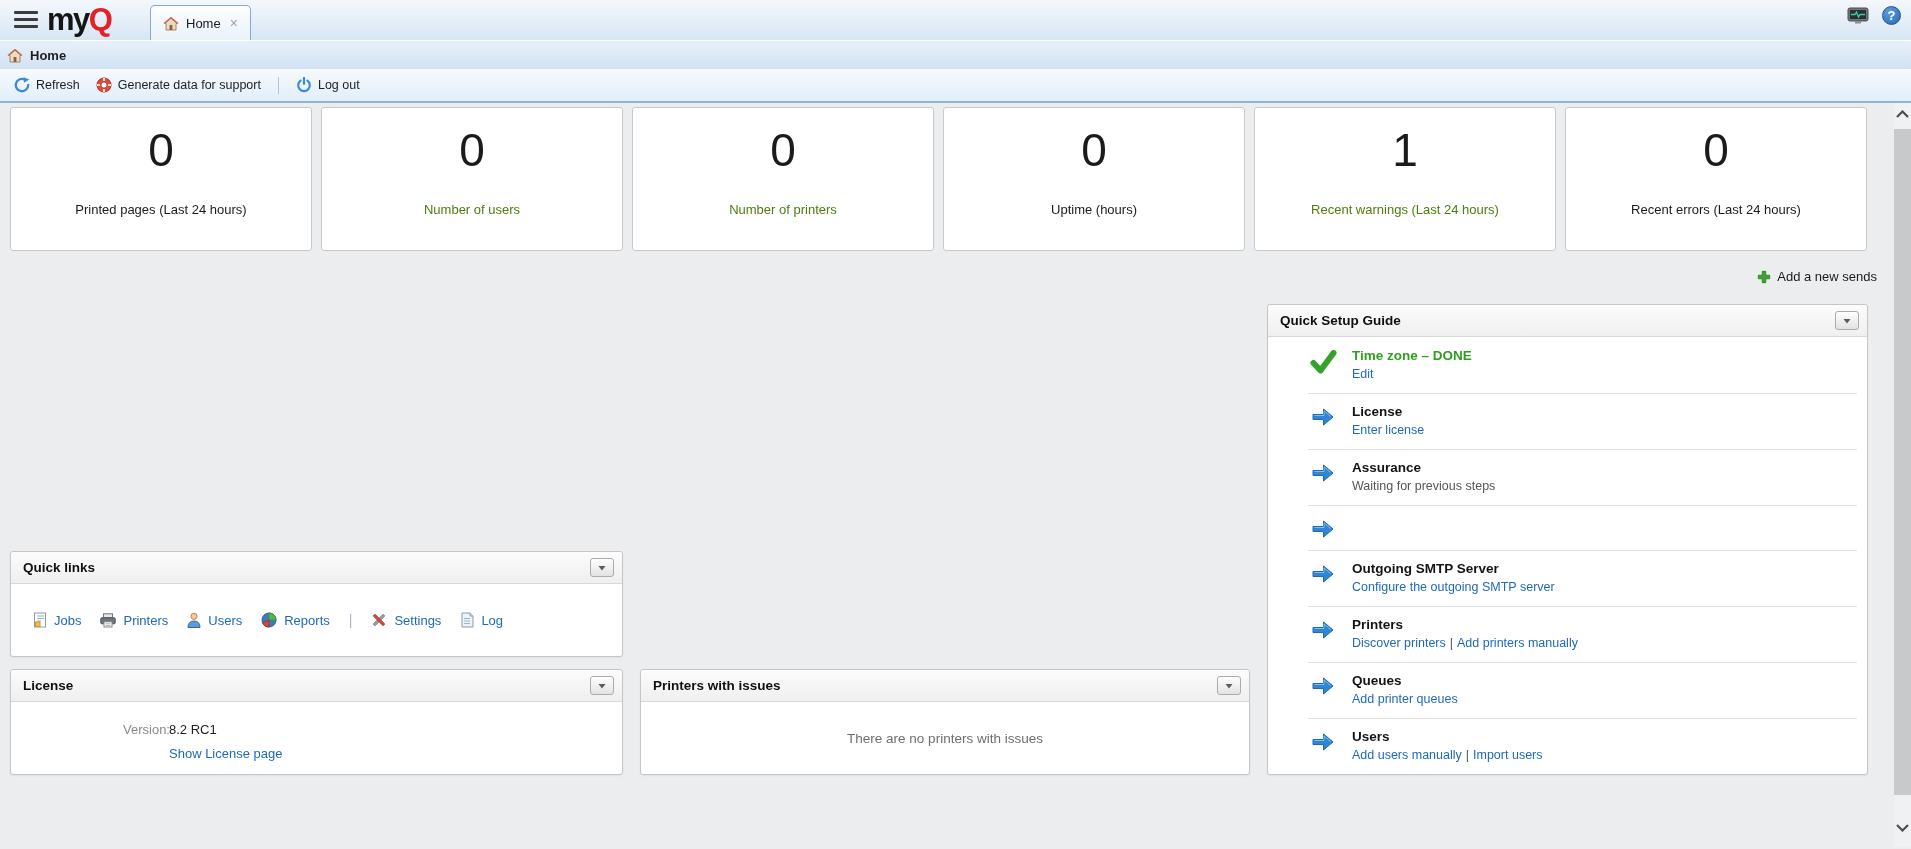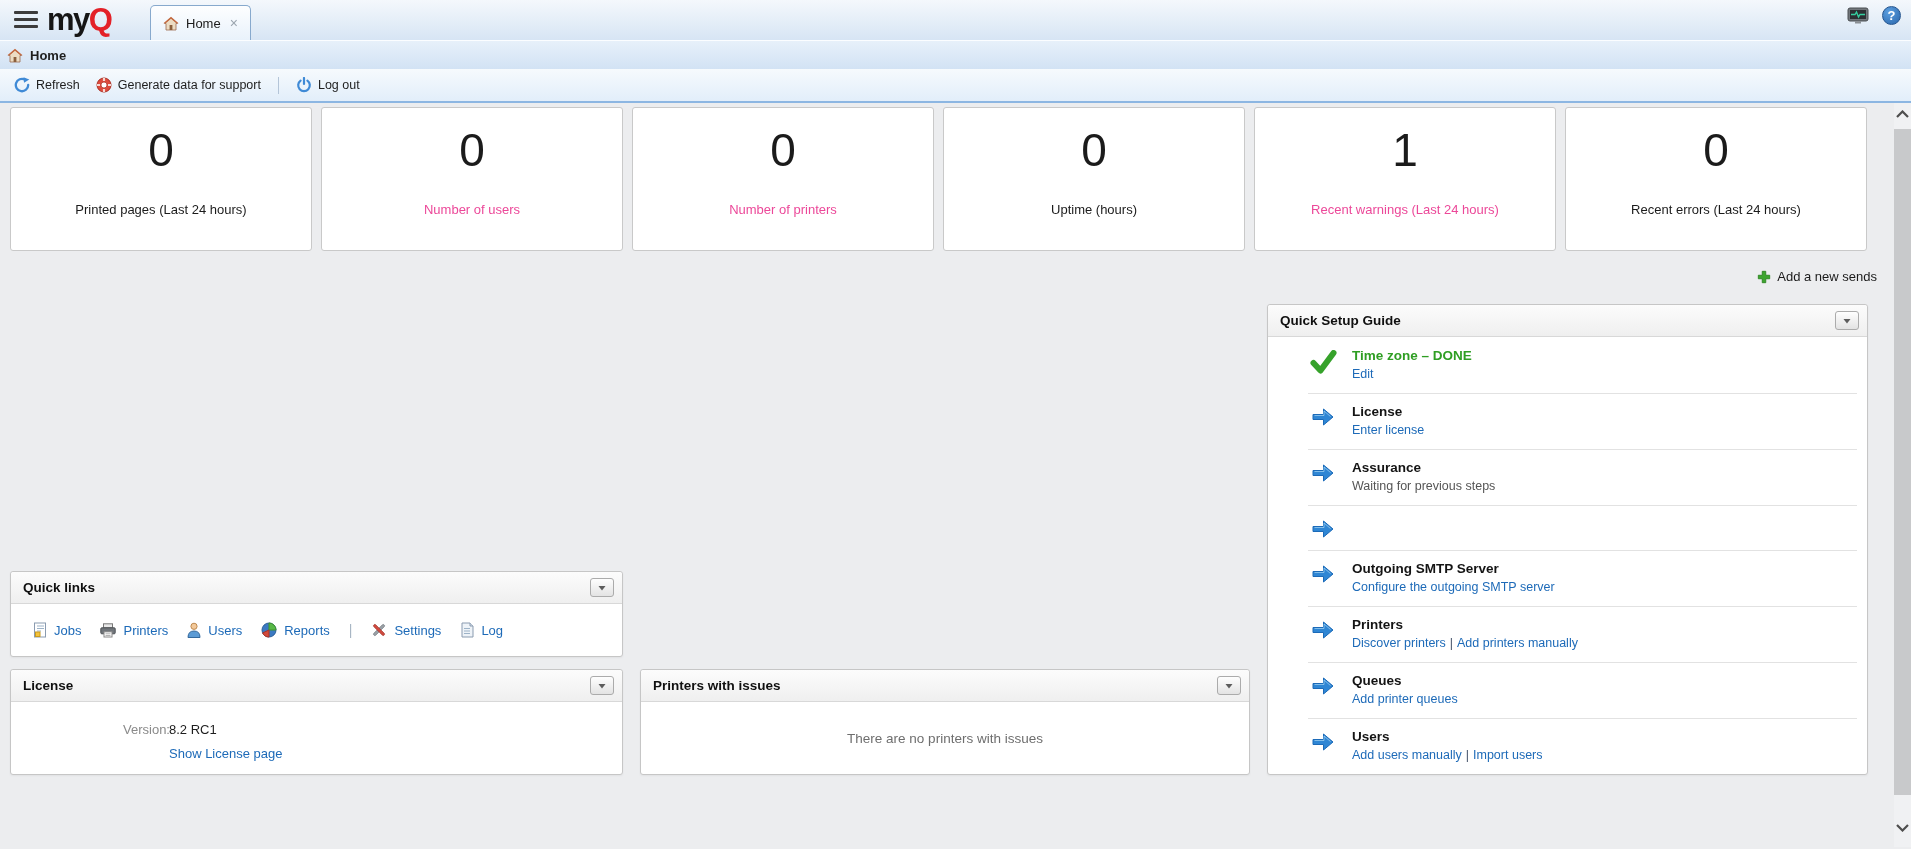--- a/index.html
+++ b/index.html
@@ -36,40 +36,40 @@
   .tool-sep { width:1px; height:17px; background:#b4c5d8; margin:0 9px; }
 
   
   .content { position:relative; height:744px; }
 
   .cards-row { display:flex; gap:9px; padding:4px 0 0 10px; }
   .card { width:302px; height:144px; background:#fff; border:1px solid #c9c9c9; border-radius:3px;
           display:flex; flex-direction:column; align-items:center; }
   .card-value { margin-top:14px; height:56px; font-size:46px; color:#1b1b1b; font-weight:400; line-height:56px; }
   .card-label { margin-top:24px; font-size:13px; color:#1b1b1b; }
-  .card-label.link { color:#ec4899; cursor:pointer; }
+  .card-label.link { color:#4d7c0f; cursor:pointer; }
 
   .add-row { display:flex; justify-content:flex-end; align-items:center; gap:6px;
              margin-top:18px; padding-right:34px; font-size:13px; color:#1b1b1b; }
   .add-row-inner { display:flex; align-items:center; gap:6px; cursor:pointer; }
 
   .widgets-row { display:flex; gap:17px; margin-top:20px; padding-left:10px; align-items:flex-end; }
   .col-left { width:613px; display:flex; flex-direction:column; gap:12px; }
   .col-mid { width:610px; }
   .col-right { width:601px; }
 
   .widget { background:#fff; border:1px solid #c6c6c6; border-radius:3px; box-shadow:0 1px 2px rgba(0,0,0,.05); }
   .widget-header { height:32px; background:linear-gradient(#fcfcfc,#efefef); border-bottom:1px solid #d8d8d8;
                    border-radius:3px 3px 0 0; display:flex; align-items:center; justify-content:space-between;
                    padding:0 8px 0 12px; }
   .widget-title { font-size:13.5px; font-weight:bold; color:#101010; }
   .wbtn { width:24px; height:19px; border:1px solid #ababab; border-radius:3px;
           background:linear-gradient(#fefefe,#e3e3e3); display:flex; align-items:center; justify-content:center; cursor:pointer; }
 
-  .ql-body { height:52px; display:flex; align-items:center; gap:19px; padding-left:22px; }
+  .ql-body { height:72px; display:flex; align-items:center; gap:19px; padding-left:22px; }
   .ql-item { display:flex; align-items:center; gap:7px; font-size:13px; color:#1d6ab8; cursor:pointer; }
   .ql-sep { color:#a8b6c4; font-size:14px; }
 
   .pwi-body { height:72px; display:flex; align-items:center; justify-content:center; font-size:13.5px; color:#6e6e6e; }
 
   .lic-body { position:relative; height:72px; font-size:13px; }
   .lic-label { position:absolute; left:112px; top:20px; color:#8a8a8a; }
   .lic-value { position:absolute; left:158px; top:20px; color:#1e1e1e; }
   .lic-link  { position:absolute; left:158px; top:44px; color:#1d6ab8; cursor:pointer; }
 

